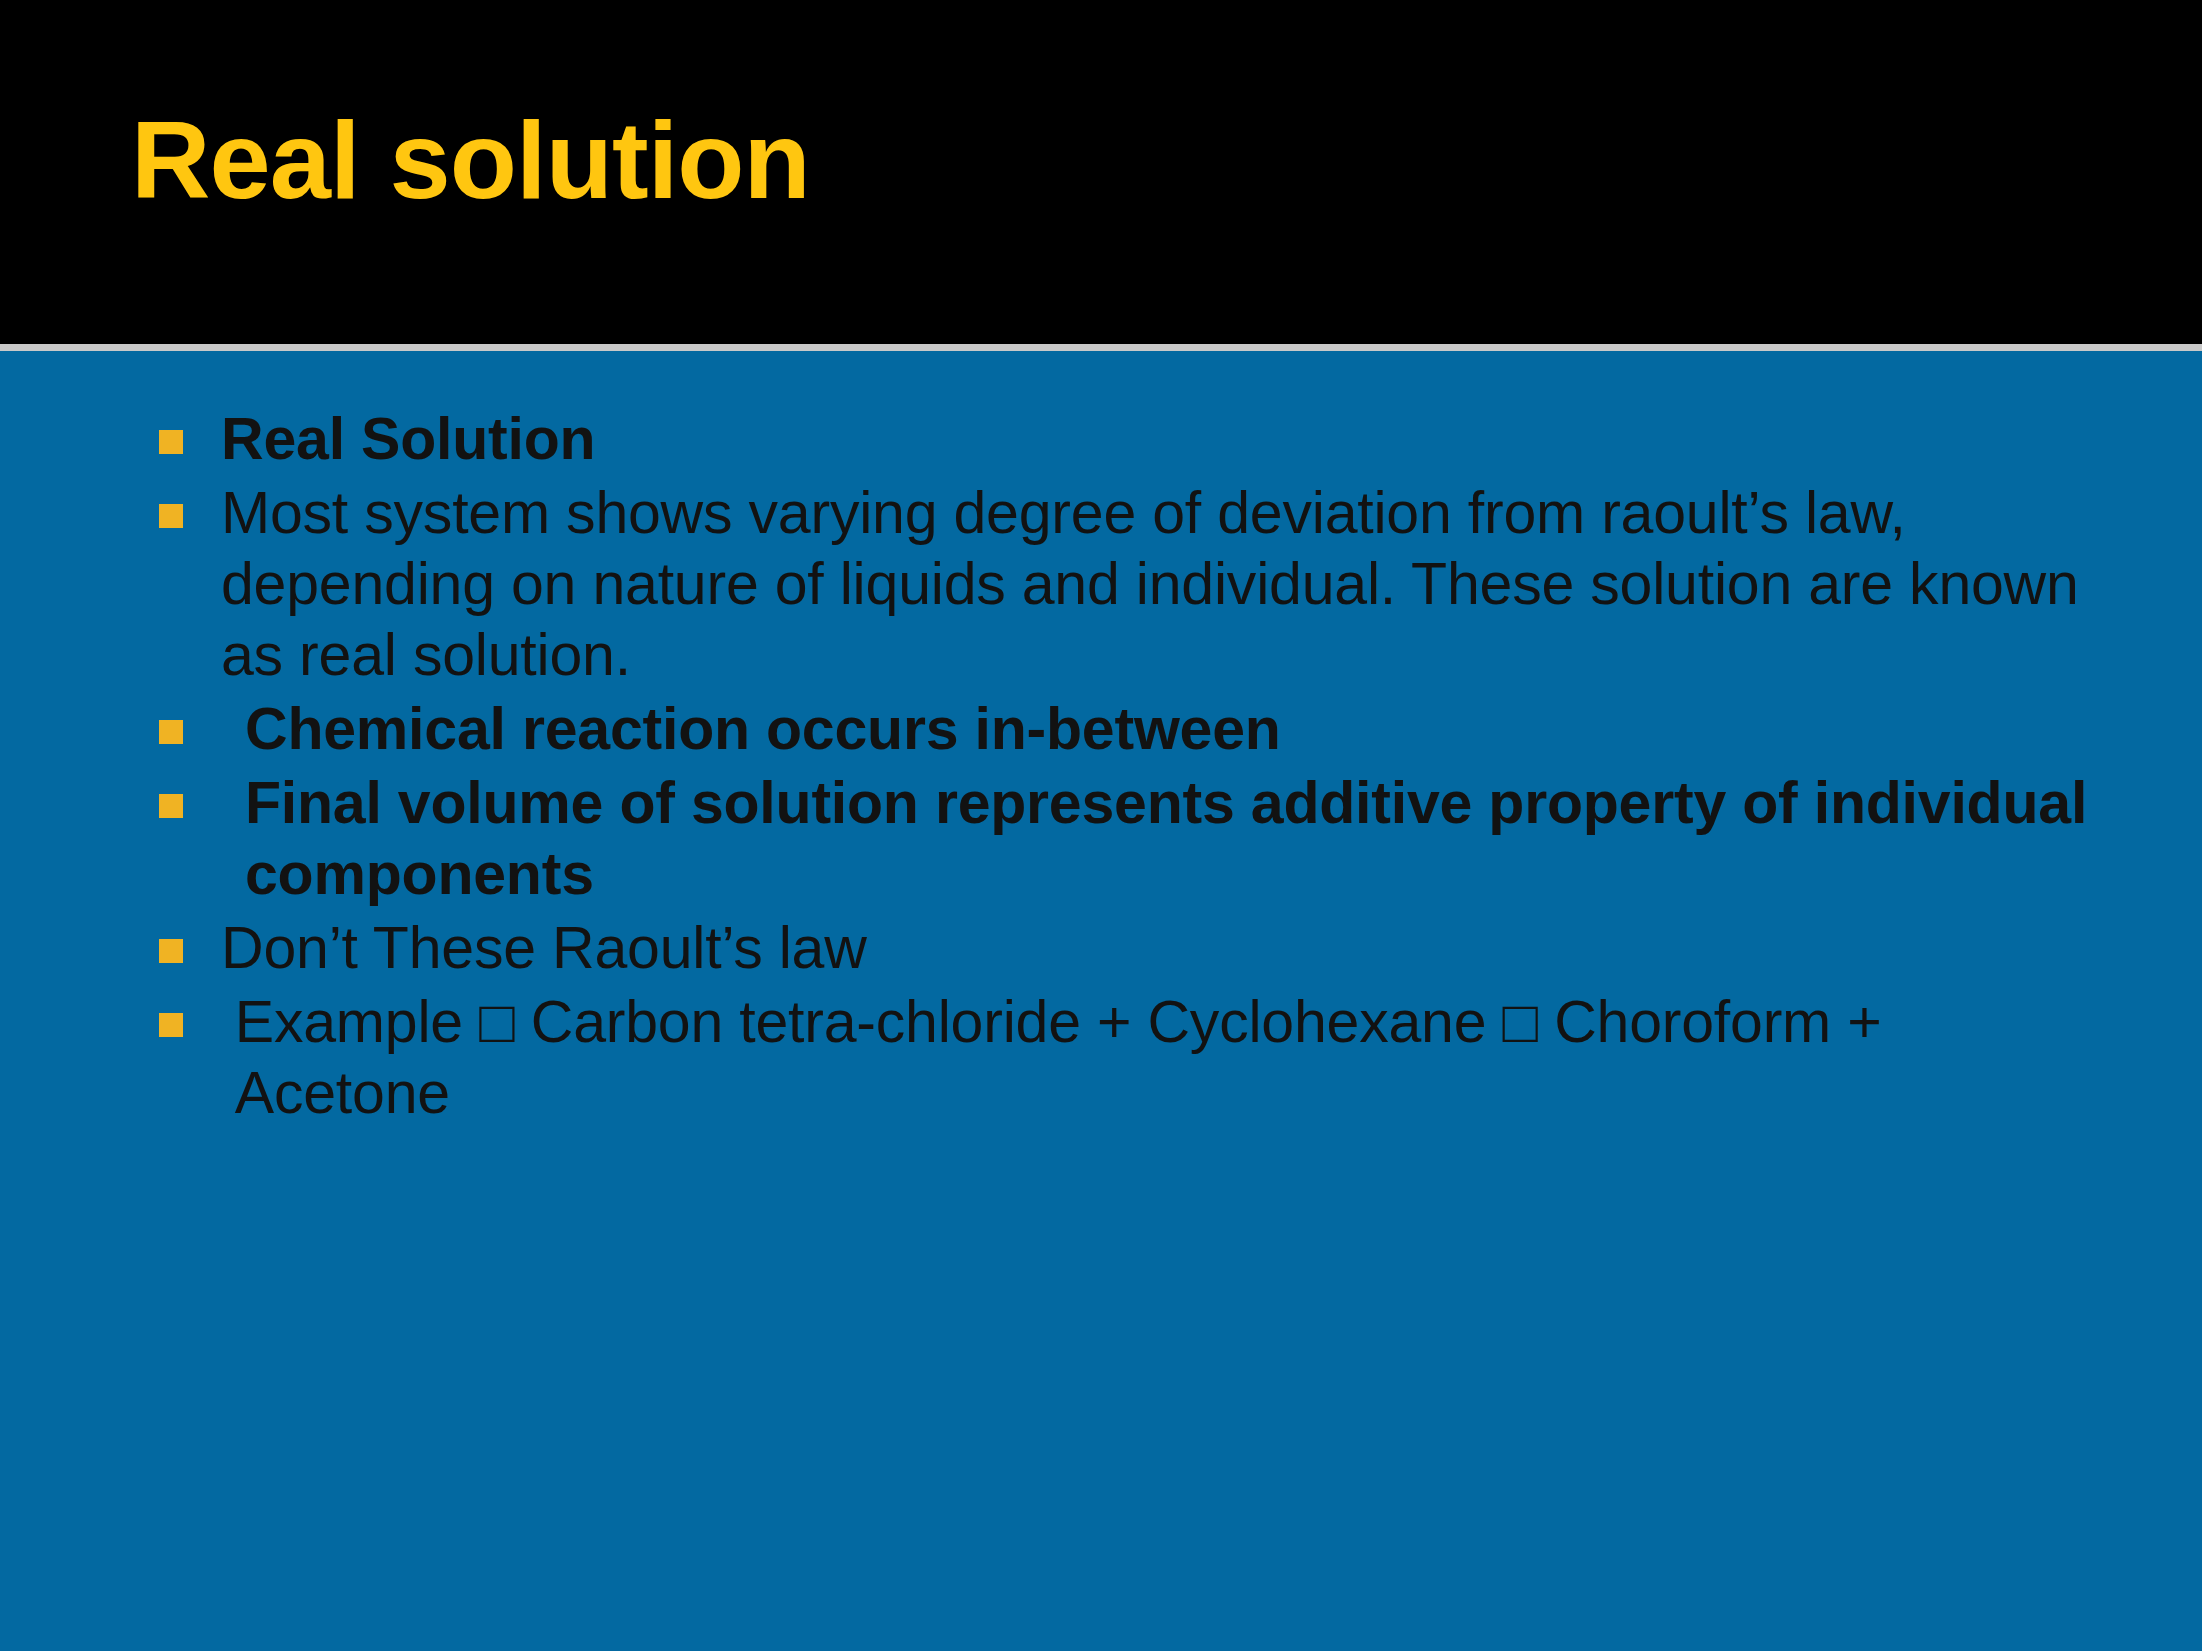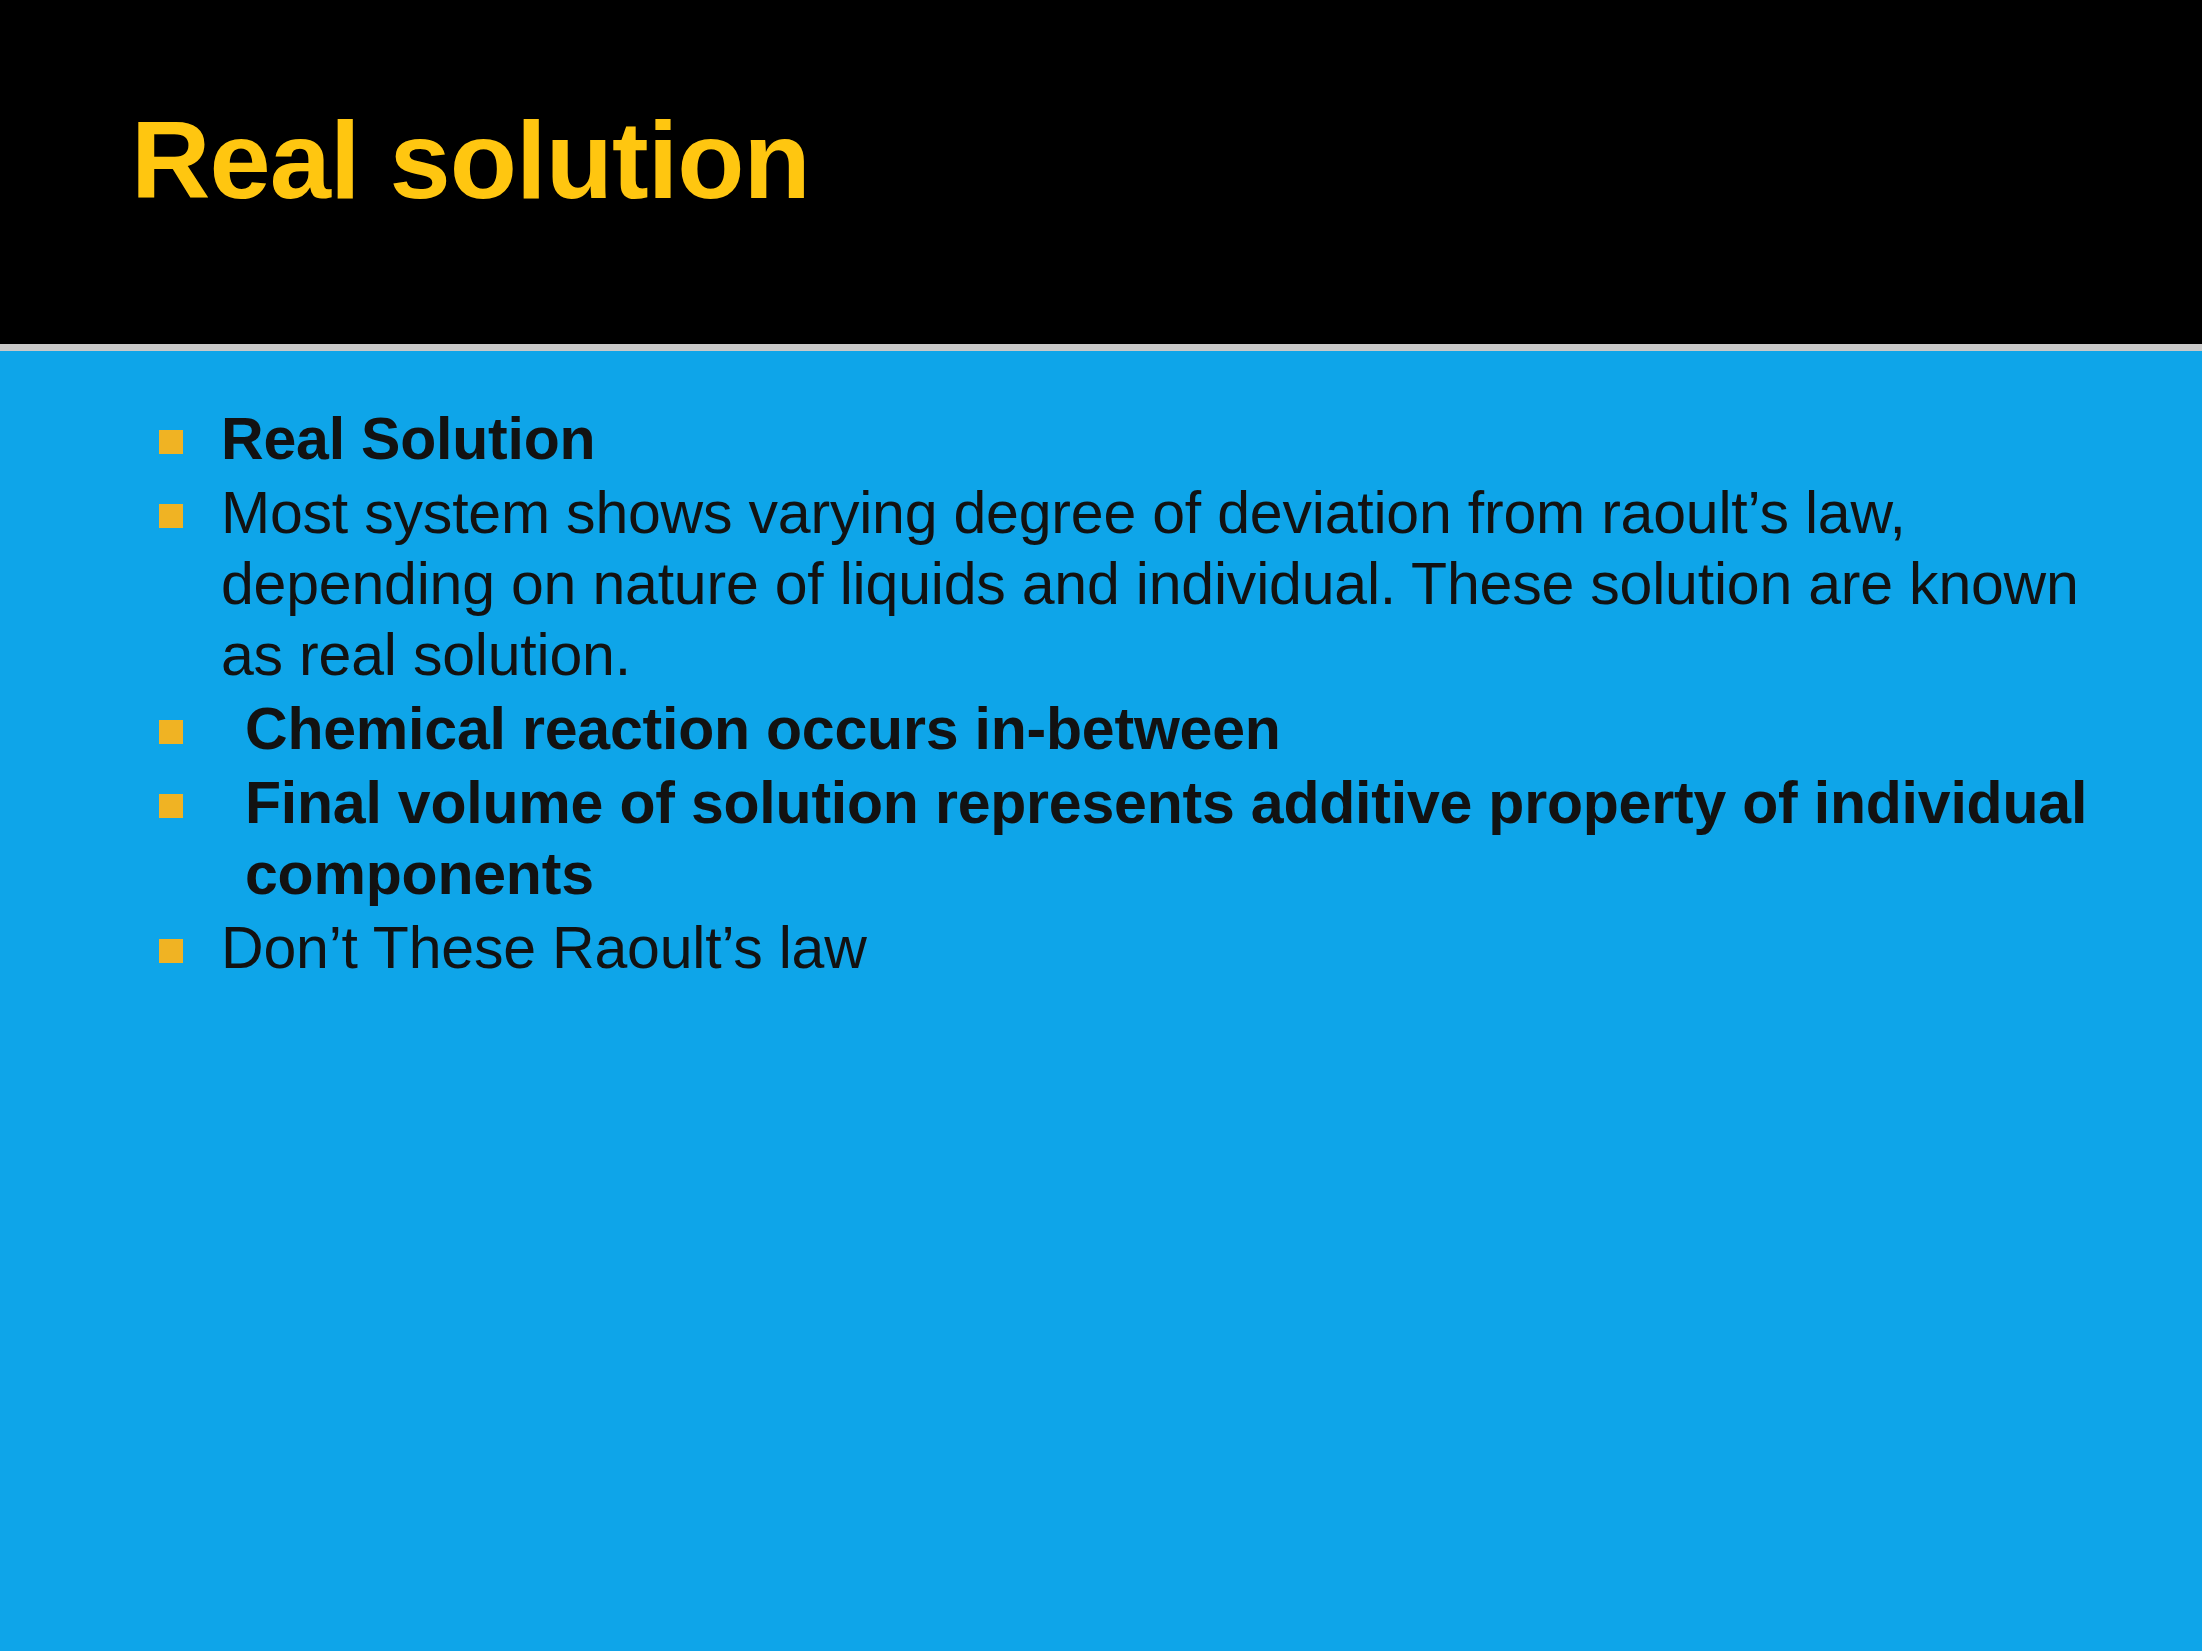--- a/index.html
+++ b/index.html
@@ -11,21 +11,21 @@
     width: 2203px;
     height: 1652px;
     font-family: "Liberation Sans", sans-serif;
     overflow: hidden;
   }
 
   .slide {
     position: relative;
     width: 2203px;
     height: 1652px;
-    background: #0ea5e9;
+    background: #0369a1;
     box-sizing: border-box;
   }
 
   
   .title-band {
     position: absolute;
     left: 0;
     top: 0;
     width: 2203px;
     height: 344px;
@@ -130,18 +130,22 @@
       <li class="bullet indent-2">
         <span class="marker"></span>
         <span class="text">Final volume of solution represents additive property of individual components</span>
       </li>
 
       <li class="bullet">
         <span class="marker"></span>
         <span class="text">Don’t These Raoult’s law</span>
       </li>
 
+      <li class="bullet indent-1">
+        <span class="marker"></span>
+        <span class="text">Example □ Carbon tetra-chloride + Cyclohexane □ Choroform + Acetone</span>
+      </li>
 
     </ul>
   </div>
 
 </div>
 
 
 </body></html>

